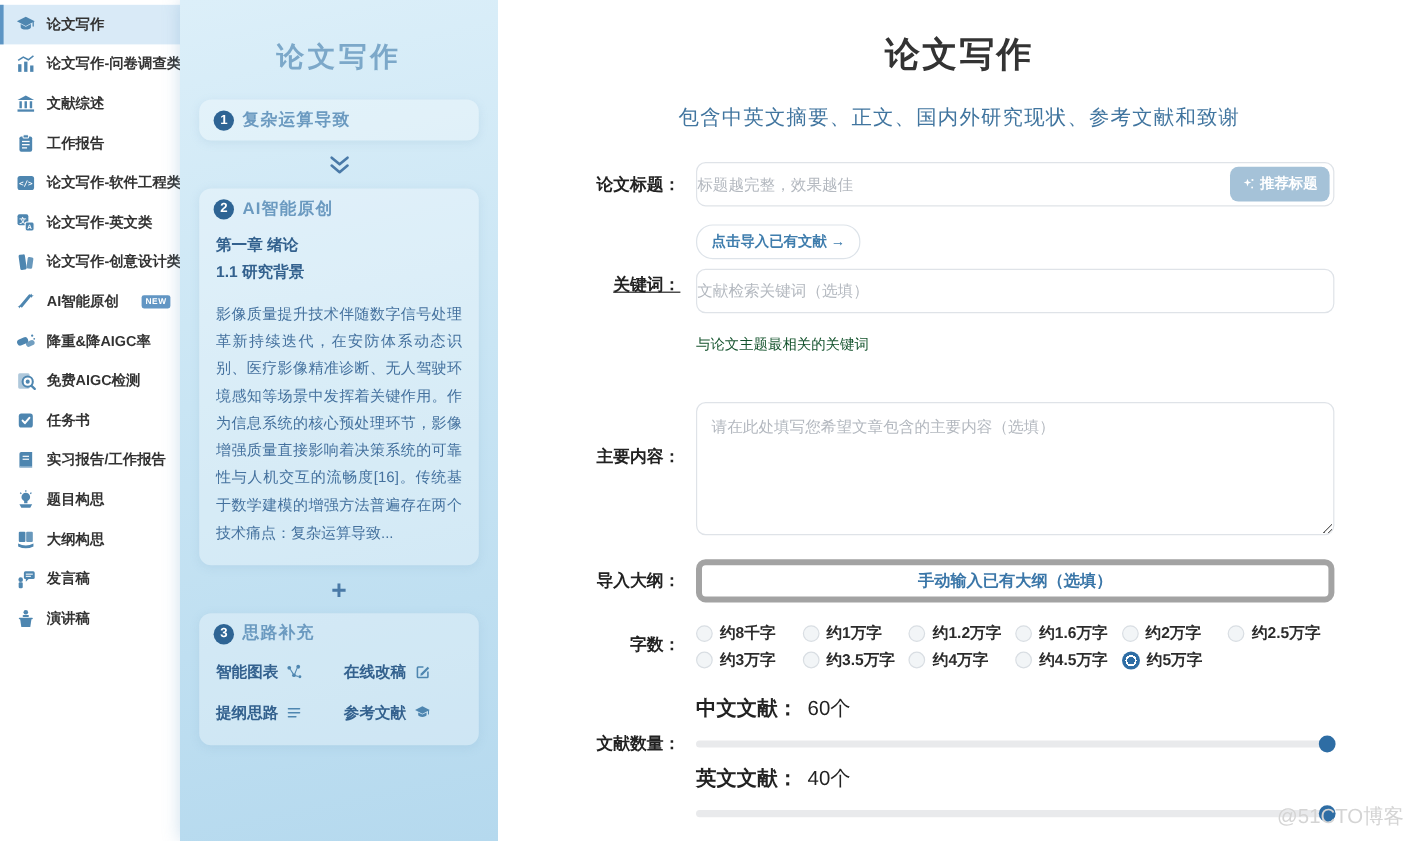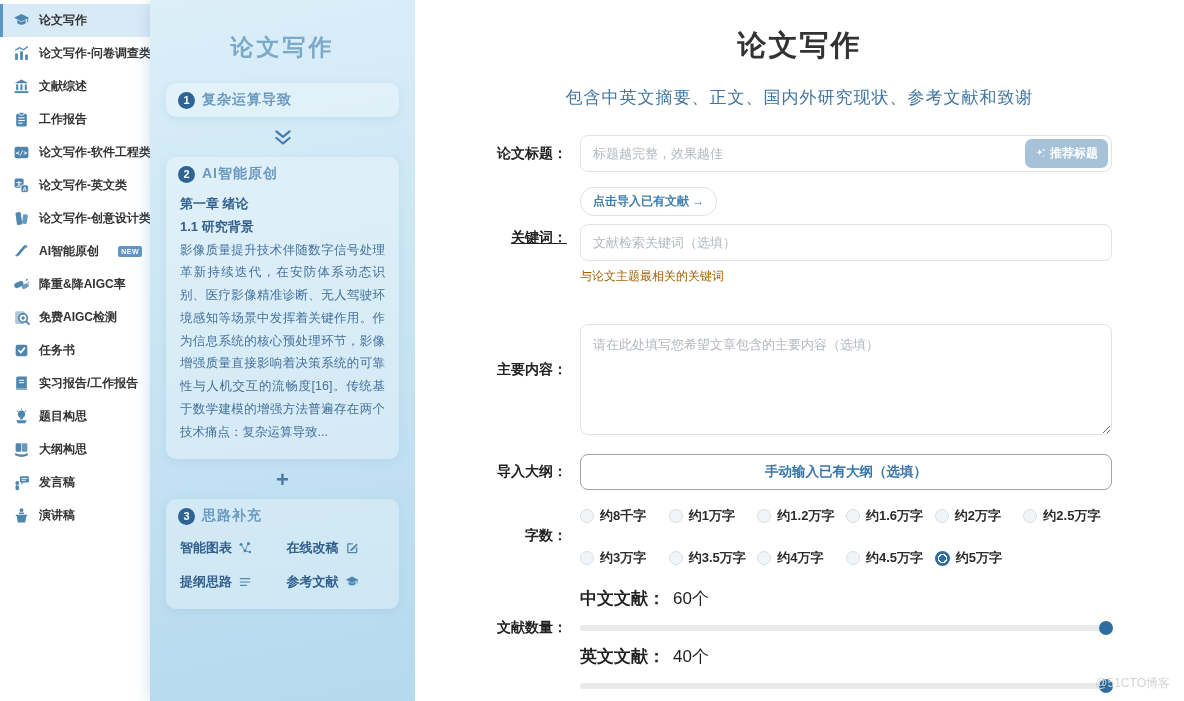--- a/index.html
+++ b/index.html
@@ -28,68 +28,68 @@
     box-shadow:0 2px 8px rgba(120,165,200,.18); }
   .step1 { margin-top:20px; }
   .step-head { display:flex; align-items:center; gap:7px; padding:8px 12px; }
   .step-num { width:17px; height:17px; border-radius:50%; background:#2e6494; color:#fff;
     font-size:11px; font-weight:bold; display:flex; align-items:center; justify-content:center; flex:none; }
   .step-label { font-size:14px; color:#6b9ac0; font-weight:bold; letter-spacing:1px; }
   .chev { display:flex; justify-content:center; margin:12px 0 10px; }
   .chev svg { width:22px; height:18px; }
   .step2 .preview { padding:2px 14px 16px; }
   .pv-chapter,.pv-section { font-size:13px; font-weight:bold; color:#33618e; line-height:1.75; }
-  .pv-body { margin-top:0; font-size:12.5px; color:#44719e; line-height:1.82; text-align:justify; }
+  .pv-body { margin-top:12px; font-size:12.5px; color:#44719e; line-height:1.82; text-align:justify; }
   .plus { text-align:center; font-size:22px; color:#4a7aa7; margin:8px 0 6px; font-weight:bold; }
   .s3-grid { display:grid; grid-template-columns:1fr 1fr; gap:16px 8px; padding:6px 14px 18px; }
   .s3-link { display:flex; align-items:center; gap:6px; font-size:13px; font-weight:bold;
     color:#33618e; cursor:pointer; }
   .s3-link svg { width:14px; height:14px; }
 
   
   .main { flex:1; background:#fff; position:relative; padding-top:26px; }
   .page-title { text-align:center; font-size:29px; font-weight:bold; color:#333; letter-spacing:2px; }
   .subtitle { text-align:center; margin-top:20px; font-size:17px; color:#41759f; letter-spacing:1px; }
 
   .paper-form { width:697px; margin:26px 0 0 0; }
   .frow { display:flex; align-items:flex-start; margin-bottom:15px; }
   .flabel { width:152px; flex:none; text-align:right; font-size:14px; font-weight:bold;
     color:#222; padding-top:10px; }
   .ffield { flex:1; margin-left:13px; position:relative; }
 
   input[type=text], textarea { width:100%; border:1px solid #dfe3e8; border-radius:8px;
     font-size:13px; color:#333; background:#fff; outline:none;
     font-family:"Liberation Sans","DejaVu Sans",sans-serif; }
-  input[type=text] { height:37px; padding:0 12px; }
+  input[type=text] { height:37px; padding:0 0; }
   ::placeholder { color:#b3b8bf; }
 
   .input-wrap { position:relative; }
   .rec-btn { position:absolute; right:4px; top:4px; bottom:4px; border:none; cursor:pointer;
     background:#a5c2d8; border-radius:7px; color:#fff; font-size:12px; font-weight:bold;
     padding:0 10px; display:flex; align-items:center; gap:4px;
     font-family:"Liberation Sans","DejaVu Sans",sans-serif; }
   .rec-btn svg { width:11px; height:11px; }
 
   .frow-kw .flabel { padding-top:42px;text-decoration:underline; }
   .import-btn { display:inline-block; margin-bottom:8px; padding:5px 12px; cursor:pointer;
     font-size:12px; font-weight:bold; color:#3f7dad; background:#fff;
     border:1px solid #dde3e9; border-radius:14px;
     font-family:"Liberation Sans","DejaVu Sans",sans-serif; }
-  .hint { margin-top:7px; font-size:12px; color:#a16207; }
+  .hint { margin-top:18px; font-size:12px; color:#14532d; }
 
   .frow-content .flabel { padding-top:0; align-self:center; }
   textarea { height:111px; padding:10px 12px; resize:vertical; line-height:1.5;margin-top:24px; }
 
   .frow-outline .flabel { padding-top:9px; }
-  .outline-btn { width:100%; height:36px; background:#fff; border:1px solid #a3a3a3; cursor:pointer;
+  .outline-btn { width:100%; height:36px; background:#fff; border:5px solid #a3a3a3; cursor:pointer;
     border-radius:8px; color:#3a76a8; font-weight:bold; font-size:13.5px;
     font-family:"Liberation Sans","DejaVu Sans",sans-serif; }
 
   .frow-wc .flabel { padding-top:0; align-self:center; }
-  .radio-grid { display:grid; grid-template-columns:repeat(6,1fr); row-gap:24px; padding-top:2px; }
+  .radio-grid { display:grid; grid-template-columns:repeat(6,1fr); row-gap:4px; padding-top:2px; }
   .radio-opt { display:flex; align-items:center; gap:6px; font-size:13px; font-weight:bold;
     color:#2b2b2b; cursor:pointer; white-space:nowrap; }
   .radio { width:14px; height:14px; border-radius:50%; background:#f2f5f7;
     border:1px solid #d9dee3; flex:none; }
   .radio.checked { width:15px; height:15px; border:none;
     background:radial-gradient(circle,#2e6da4 0 3.2px,#fff 3.2px 4.6px,#2e6da4 4.6px); }
 
   .frow-refs { margin-top:20px; }
   .frow-refs .flabel { padding-top:32px;padding-left:32px; }
   .ref-line { font-size:17px; color:#222; }
@@ -99,21 +99,21 @@
     margin:15px 0 14px; cursor:pointer; }
   .thumb { width:14px; height:14px; background:#2e6da4; border-radius:50%;
     position:absolute; right:-1px; top:-4px; cursor:grab; }
 
   .generate-btn { display:flex; align-items:center; justify-content:center; gap:6px;
     margin:52px auto 0; width:222px; height:28px; background:#3b719f; border:none; cursor:pointer;
     border-radius:6px; color:#fff; font-size:13px; font-weight:bold;
     font-family:"Liberation Sans","DejaVu Sans",sans-serif; }
   .generate-btn svg { width:13px; height:13px; }
 
-  .watermark { position:absolute; right:14px; bottom:9px; font-size:12px; color:#d4d4d4; }
+  .watermark { position:absolute; right:14px; bottom:9px; font-size:17px; color:#d4d4d4; }
 </style>
 </head>
 <body>
 
 <div class="app">
 
   <aside class="sidebar">
     <nav id="sidebar-list">
         <div class="side-item selected">
           <span class="side-icon">

